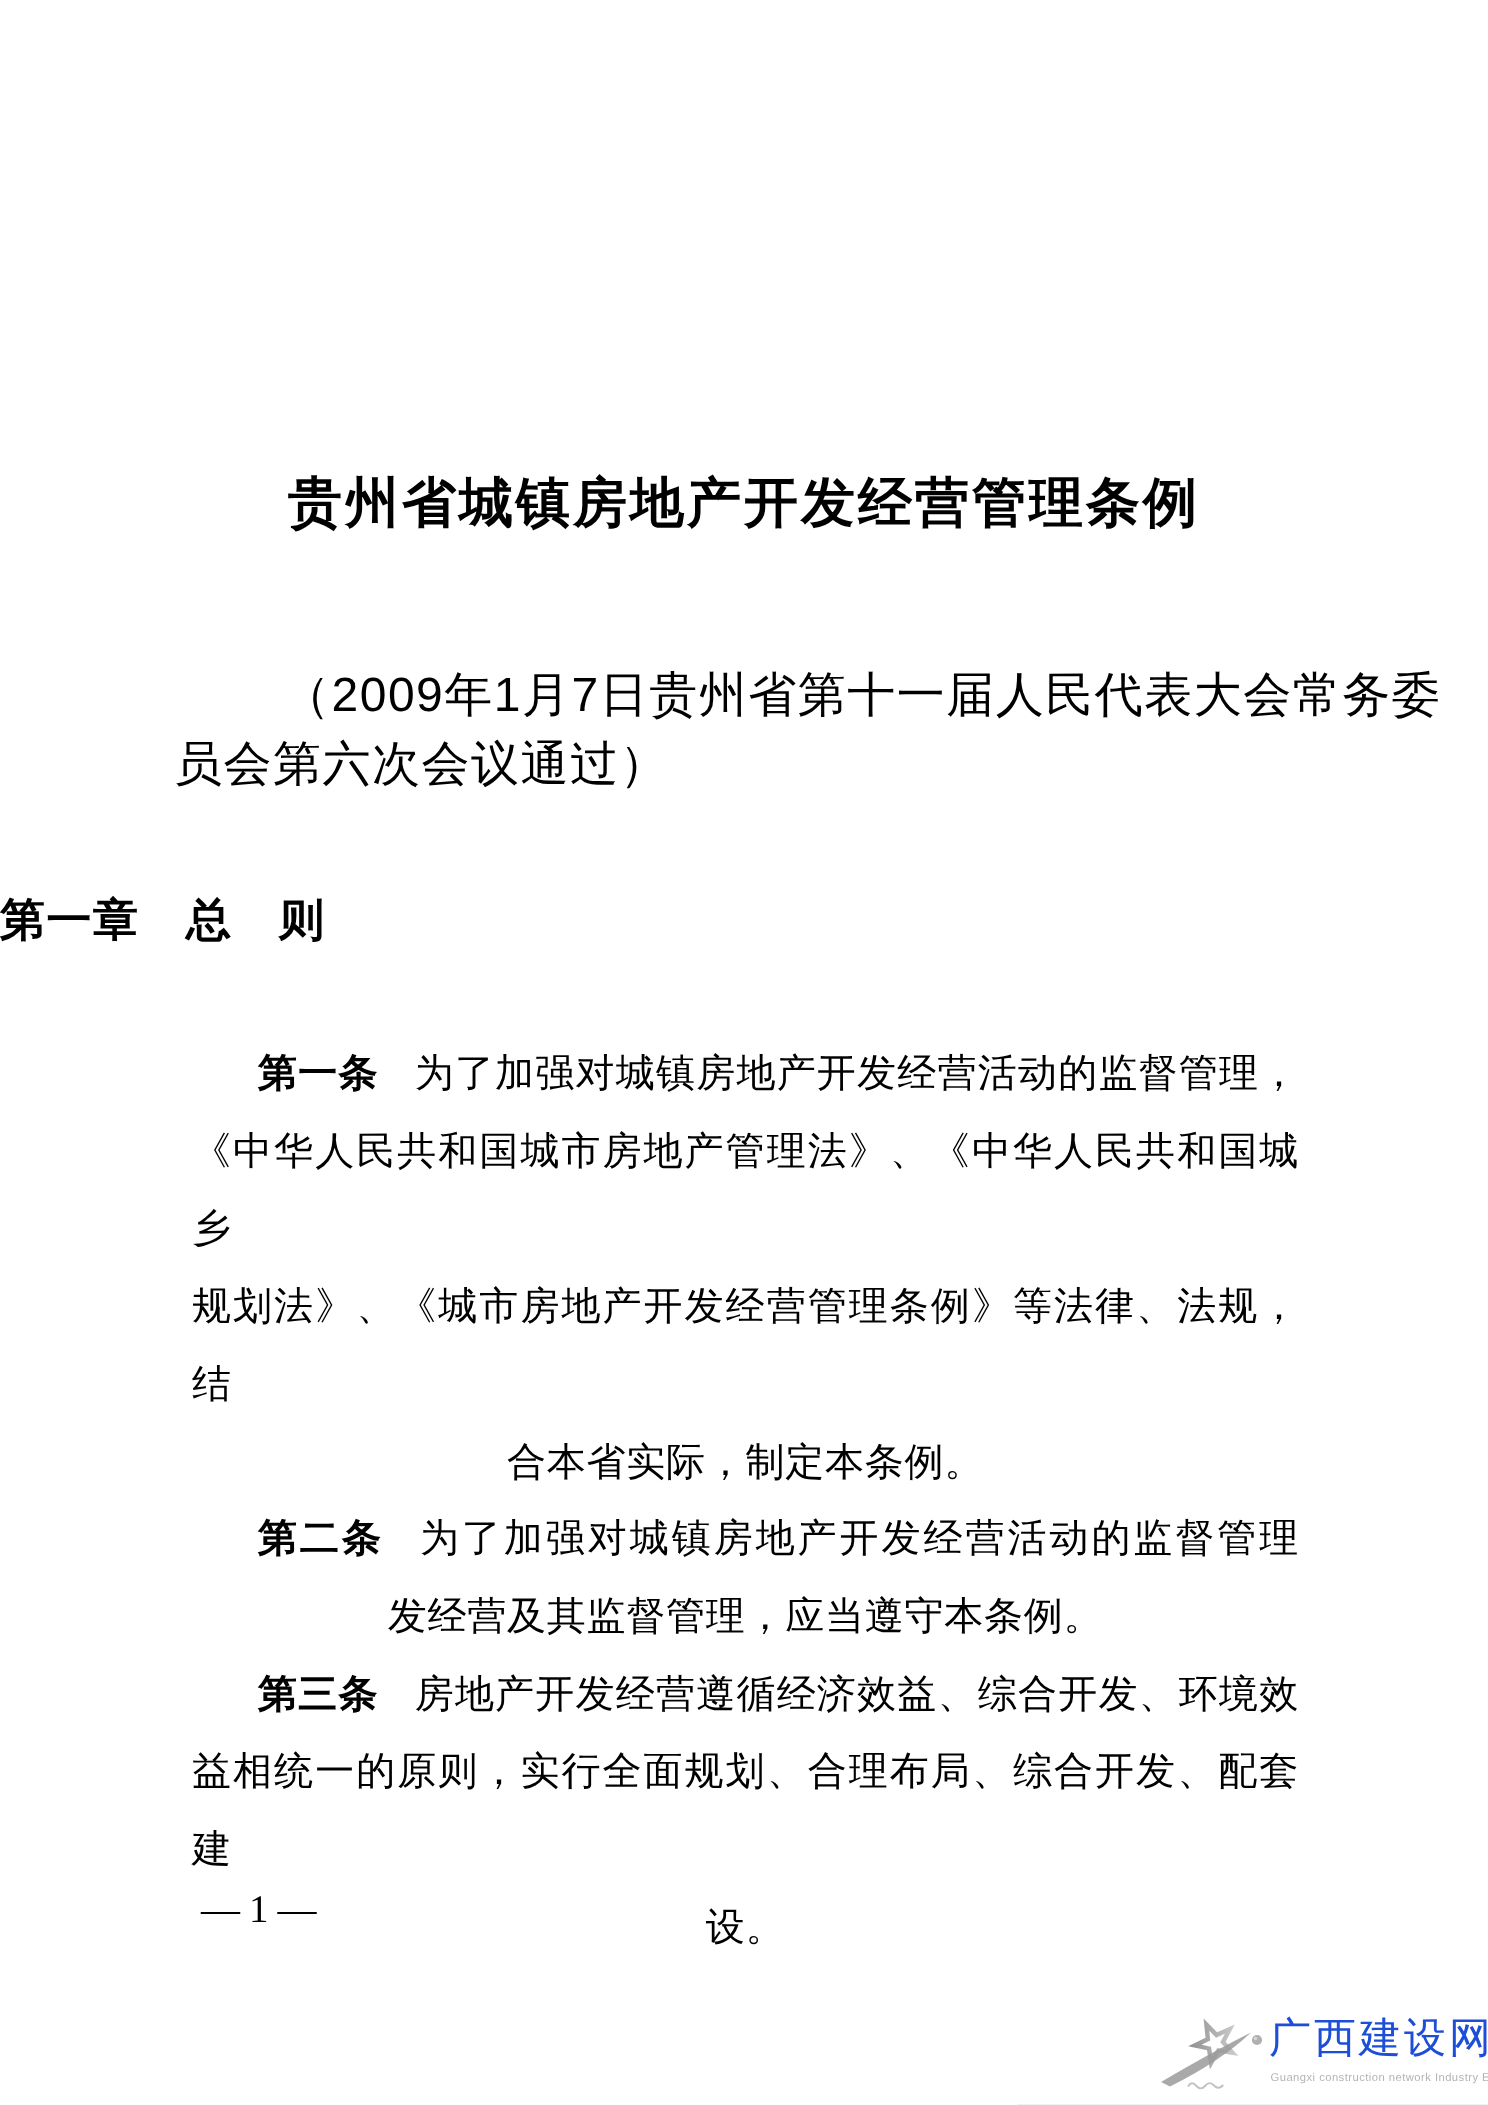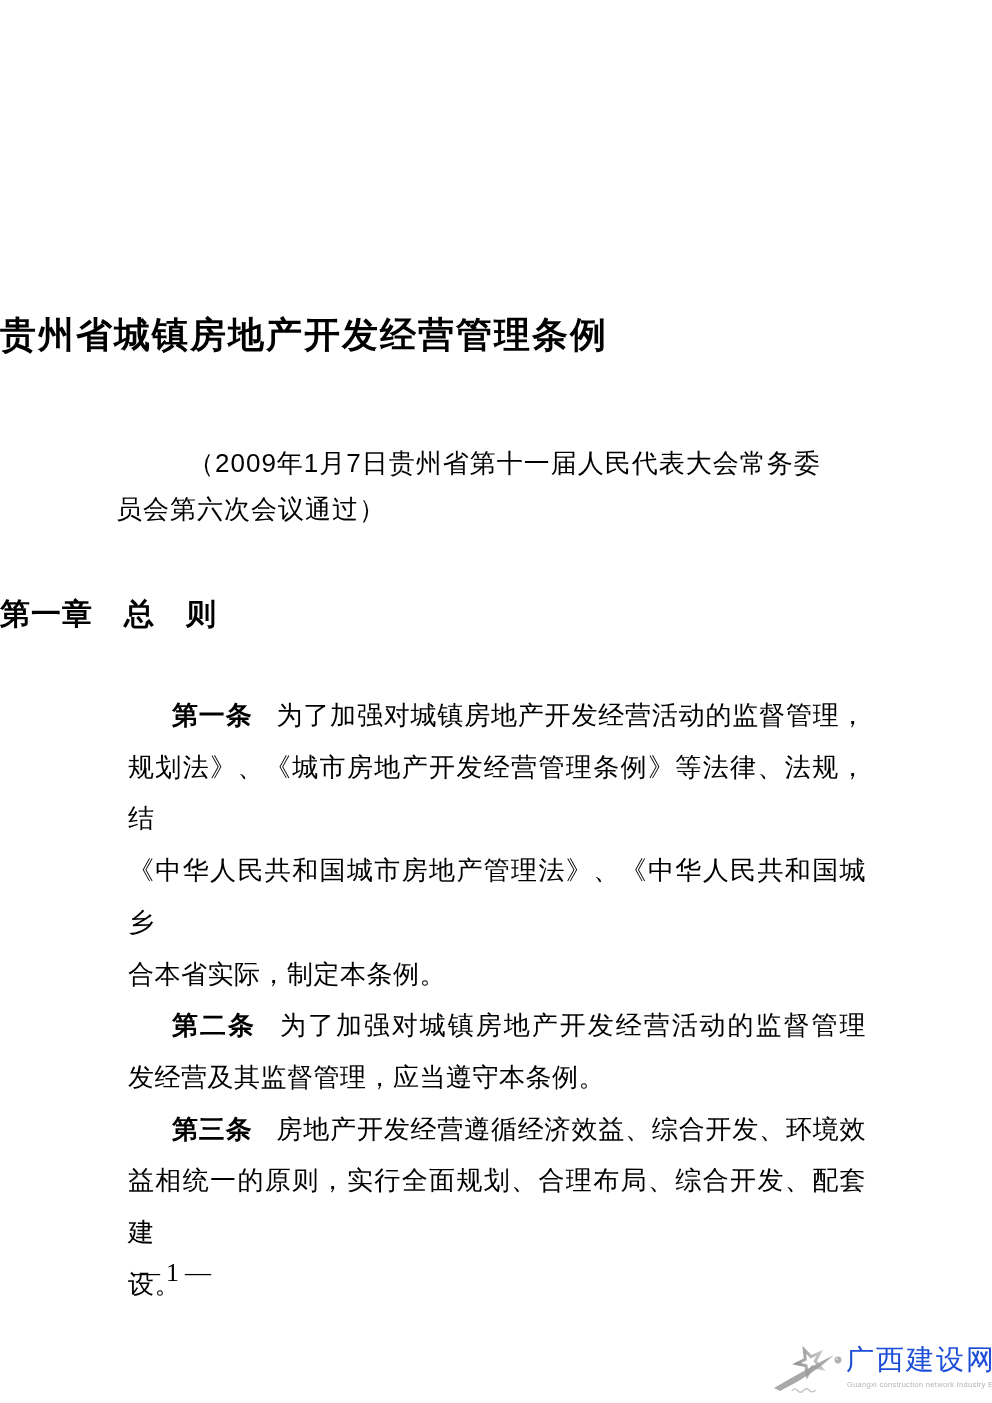--- a/index.html
+++ b/index.html
@@ -9,32 +9,33 @@
     height: 1403px;
     margin: 0 auto;
     background: #ffffff;
     overflow: hidden;
     color: #000;
   }
 
   #doc-title {
     position: absolute;
     top: 308px; left: 0; width: 992px;
+    text-align: center;
     font-family: "Liberation Sans", "DejaVu Sans", sans-serif;
     font-weight: bold;
     font-size: 36px;
     line-height: 54px;
     letter-spacing: 2px;
   }
 
   #preamble {
     position: absolute;
     top: 440px; left: 0; width: 992px;
     font-family: "Liberation Sans", "DejaVu Sans", sans-serif;
-    font-size: 26px;
+    font-size: 32px;
     line-height: 46px;
     letter-spacing: 1px;
   }
   #preamble .pl1 { padding-left: 188px; }
   #preamble .pl2 { padding-left: 116px; }
 
   #chapter-heading {
     position: absolute;
     top: 592px; left: 0; width: 992px;
     text-align: left;
@@ -46,21 +47,21 @@
   }
 
   #body-text {
     position: absolute;
     top: 690px; left: 128px; width: 738px;
     font-family: "Liberation Serif", "DejaVu Serif", serif;
     font-size: 26px;
     line-height: 51.7px;
     letter-spacing: 0.5px;
   }
-  .bline { text-align: left; }
+  .bline { text-align: center; }
   .bline.fill {
     text-align: justify;
     text-align-last: justify;
     text-justify: inter-ideograph;
   }
   .bline.indent { text-indent: 44px; }
   .art-label {
     font-family: "Liberation Sans", "DejaVu Sans", sans-serif;
     font-weight: bold;
     margin-right: 24px;
@@ -105,22 +106,22 @@
 
   <div id="preamble">
     <div class="pl1">（2009年1月7日贵州省第十一届人民代表大会常务委</div>
     <div class="pl2">员会第六次会议通过）</div>
   </div>
 
   <div id="chapter-heading">第一章　总　则</div>
 
   <div id="body-text">
       <div class="bline indent fill"><span class="art-label">第一条</span><span class="line-text">为了加强对城镇房地产开发经营活动的监督管理，</span></div>
+      <div class="bline fill"><span class="line-text">《中华人民共和国城市房地产管理法》、《中华人民共和国城乡</span></div>
       <div class="bline fill"><span class="line-text">规划法》、《城市房地产开发经营管理条例》等法律、法规，结</span></div>
-      <div class="bline fill"><span class="line-text">《中华人民共和国城市房地产管理法》、《中华人民共和国城乡</span></div>
       <div class="bline"><span class="line-text">合本省实际，制定本条例。</span></div>
       <div class="bline indent fill"><span class="art-label">第二条</span><span class="line-text">为了加强对城镇房地产开发经营活动的监督管理</span></div>
       <div class="bline"><span class="line-text">发经营及其监督管理，应当遵守本条例。</span></div>
       <div class="bline indent fill"><span class="art-label">第三条</span><span class="line-text">房地产开发经营遵循经济效益、综合开发、环境效</span></div>
       <div class="bline fill"><span class="line-text">益相统一的原则，实行全面规划、合理布局、综合开发、配套建</span></div>
       <div class="bline"><span class="line-text">设。</span></div>
     </div>
 
   <div id="page-number">—1—</div>
 

